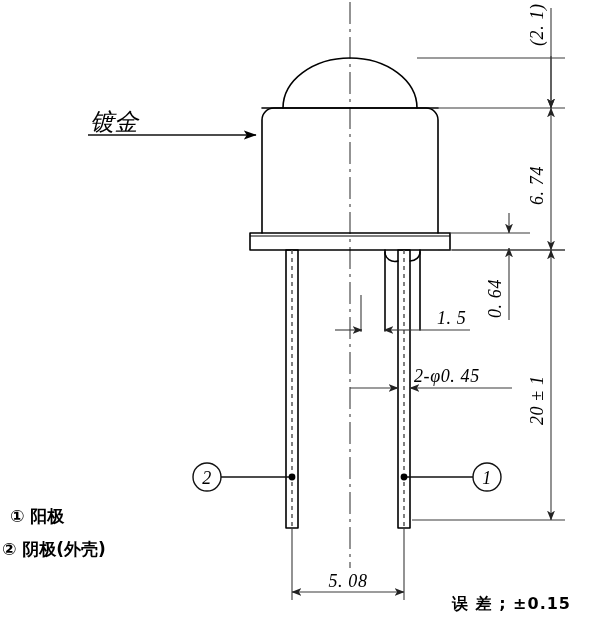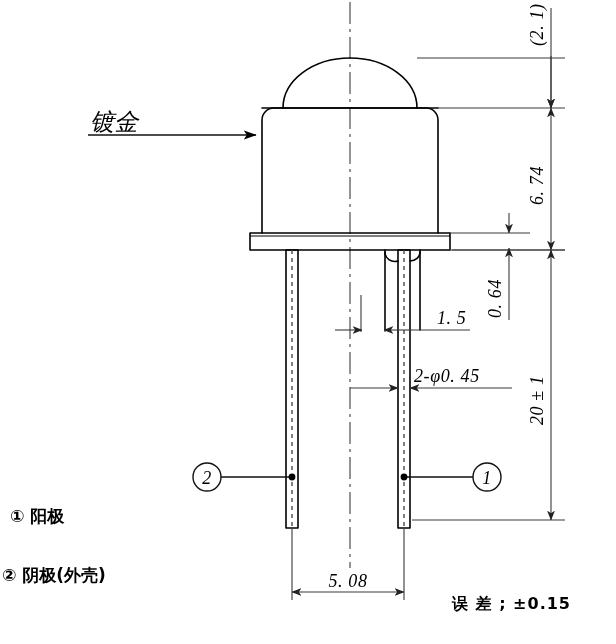--- a/index.html
+++ b/index.html
@@ -77,21 +77,21 @@
   }
   .legend-text {
     position: absolute;
     font-family: "DejaVu Sans", sans-serif;
     font-weight: bold;
     font-size: 17px;
     color: #000000;
     white-space: nowrap;
   }
   #legend-anode  { left: 10px;  top: 505px; }
-  #legend-cathode{ left: 2px;  top: 564px; }
+  #legend-cathode{ left: 2px;  top: 538px; }
   .legend-mark {
     font-family: "DejaVu Sans", sans-serif;
     font-style: italic;
     font-weight: bold;
   }
   #tolerance-note {
     position: absolute;
     left: 452px;
     top: 594px;
     font-family: "DejaVu Sans", sans-serif;

